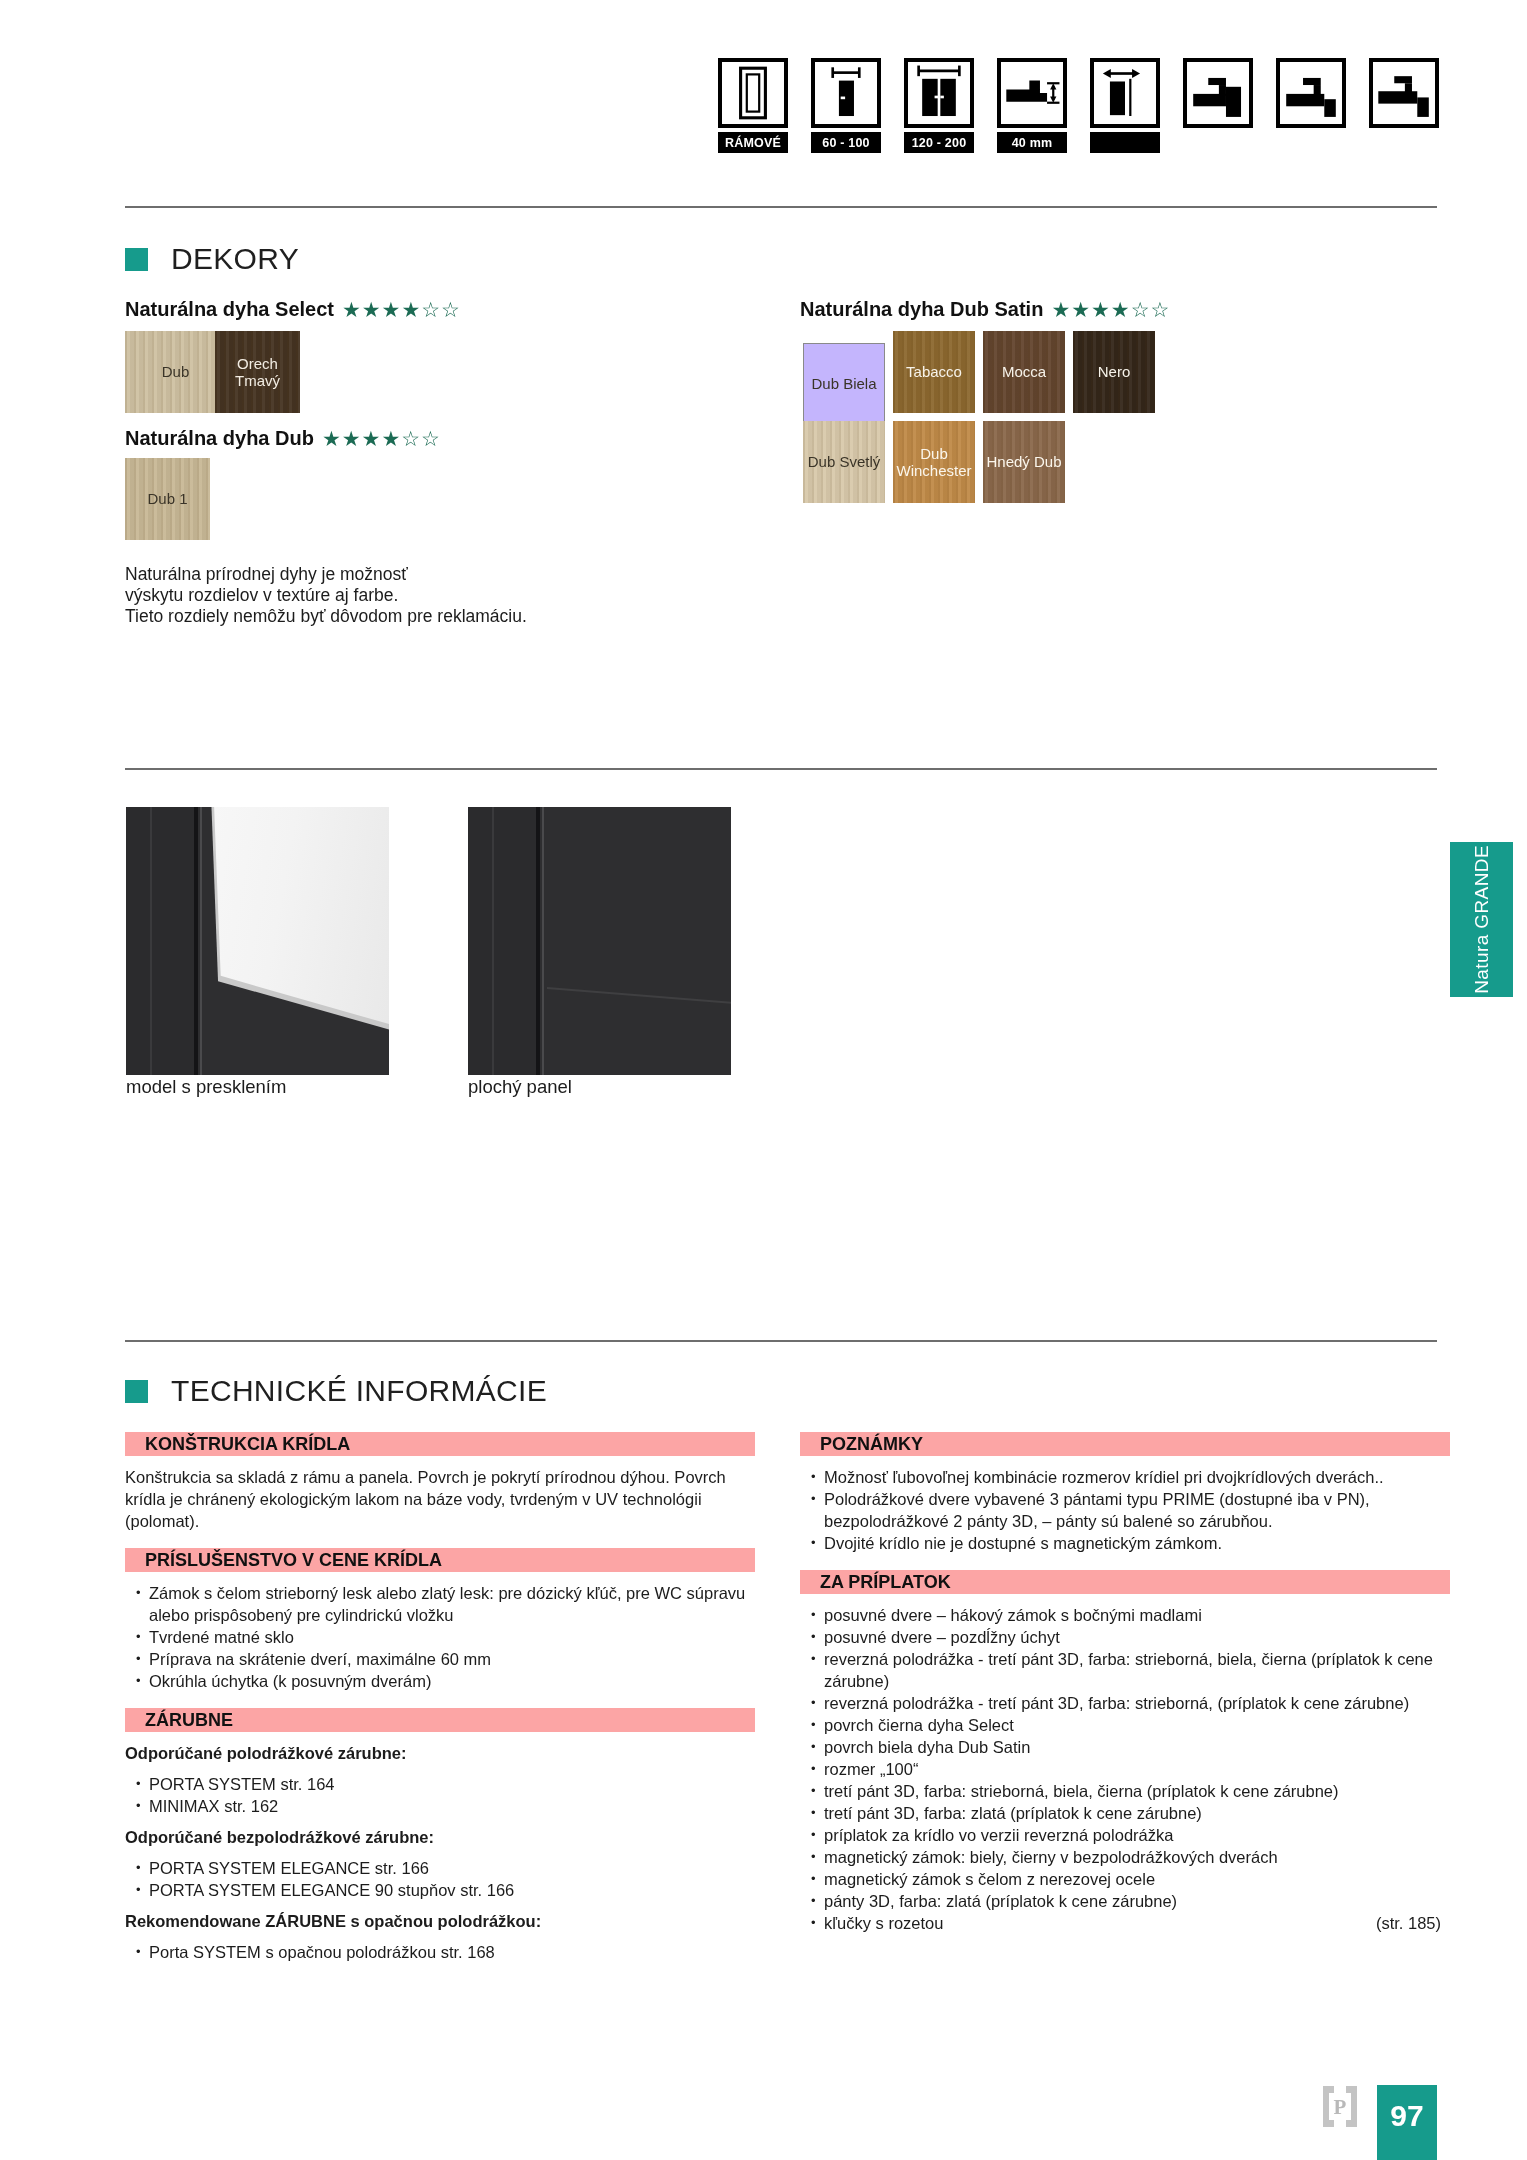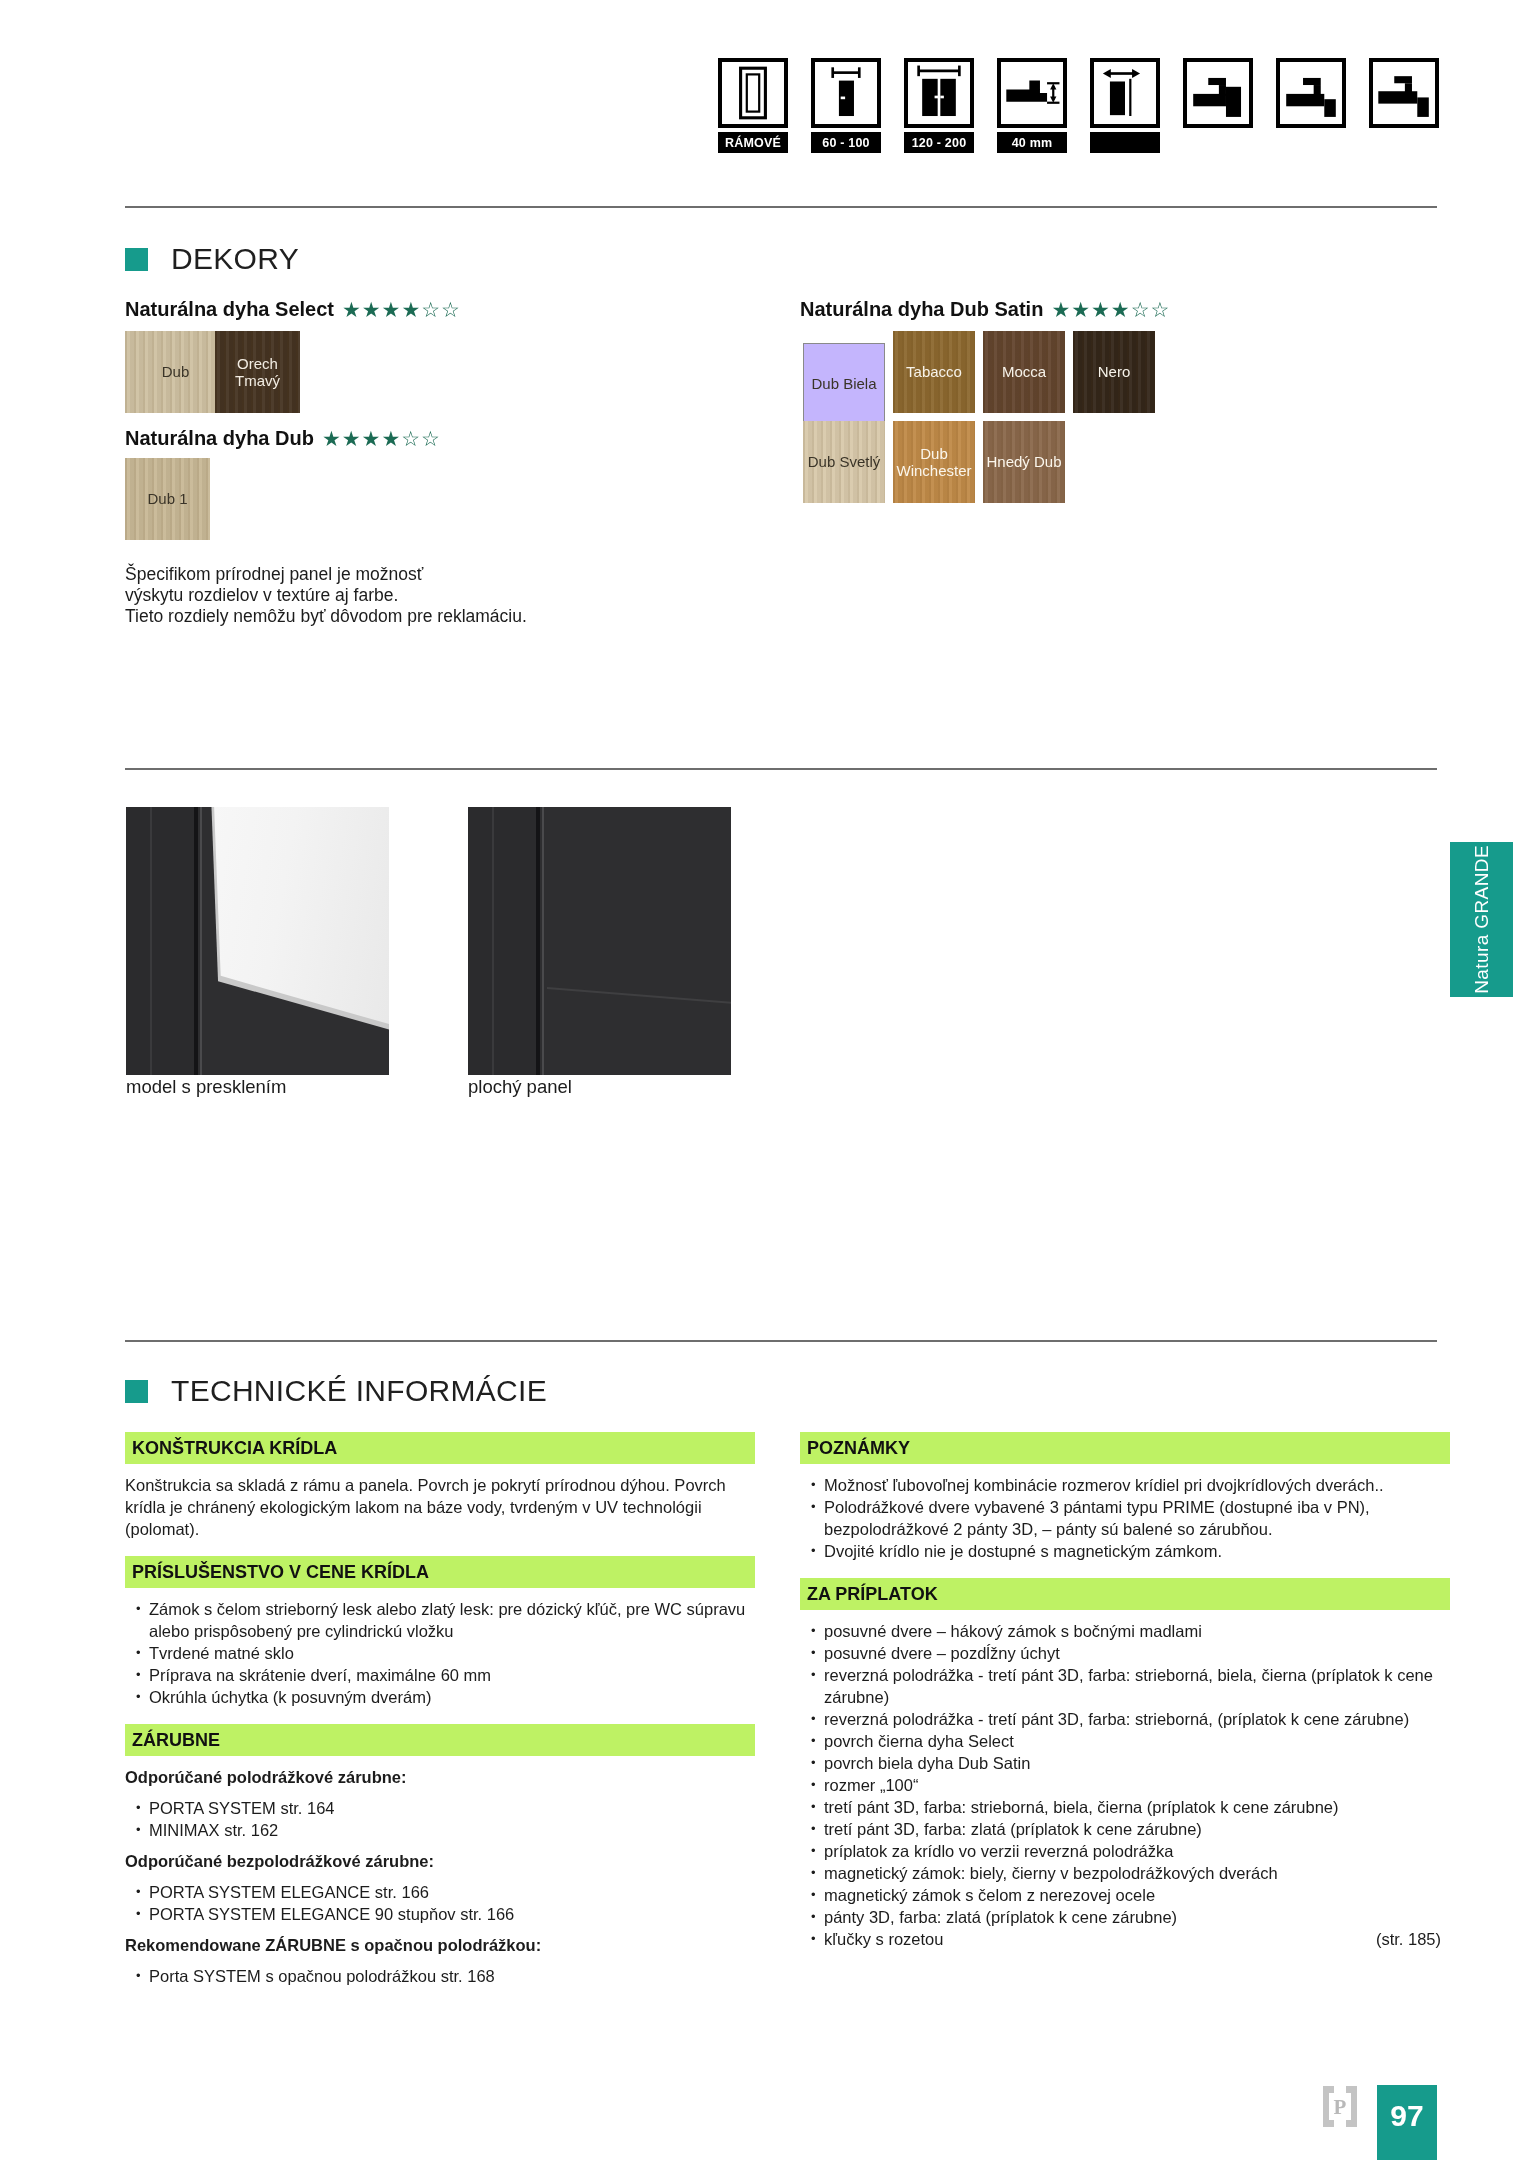--- a/index.html
+++ b/index.html
@@ -48,22 +48,22 @@
   
   .side-tab{position:absolute;left:1450px;top:842px;width:63px;height:155px;background:#169b8c;
             display:flex;align-items:center;justify-content:center;}
   .side-tab span{writing-mode:vertical-rl;transform:rotate(180deg);color:#fff;font-size:19px;
                  font-weight:500;letter-spacing:.4px;white-space:nowrap;}
 
   
   .tcol{position:absolute;top:1432px;font-size:16.5px;line-height:22px;}
   #tcol-left{left:125px;width:630px;}
   #tcol-right{left:800px;width:650px;}
-  .tbar{height:32px;background:#bef264;font-size:18px;font-weight:bold;color:#111;
-        display:flex;align-items:center;padding-left:7px;margin:0 0 10px 0;}
+  .tbar{height:24px;background:#fca5a5;font-size:18px;font-weight:bold;color:#111;
+        display:flex;align-items:center;padding-left:20px;margin:0 0 10px 0;}
   .tbar.mt{margin-top:16px;}
   .tcol p{margin:0 0 0 0;}
   .tcol ul{list-style:none;margin:9px;padding:0;}
   .tcol li{position:relative;padding-left:15px;margin:0;}
   .tcol li::before{content:"•";position:absolute;left:2px;top:0;font-size:13px;line-height:22px;color:#1c1c1c;}
   .tsub{font-weight:bold;}
   .li-flex{display:flex;justify-content:space-between;}
 
   
   .plogo{position:absolute;left:1320px;top:2083px;width:40px;height:47px;}
@@ -215,21 +215,21 @@
       <span>Dub Svetlý</span>
     </div>
   <div class="swatch grain" style="left:893px;top:421px;background-color:#c08a48;color:#fbf6ec">
       <span>Dub Winchester</span>
     </div>
   <div class="swatch grain" style="left:983px;top:421px;background-color:#8a684b;color:#fbf6ec">
       <span>Hnedý Dub</span>
     </div>
 
   <div class="note" style="left:125px;top:564px">
-    <div>Špecifikom prírodnej panel je možnosť</div>
+    <div>Naturálna prírodnej dyhy je možnosť</div>
     <div>výskytu rozdielov v textúre aj farbe.</div>
     <div>Tieto rozdiely nemôžu byť dôvodom pre reklamáciu.</div>
   </div>
 
   <div class="photo" style="left:126px">
     <div class="stile"></div>
       <div class="groove1"></div>
     <div class="glass-bevel"></div>
       <div class="glass"></div>
     <div class="groove2"></div>

